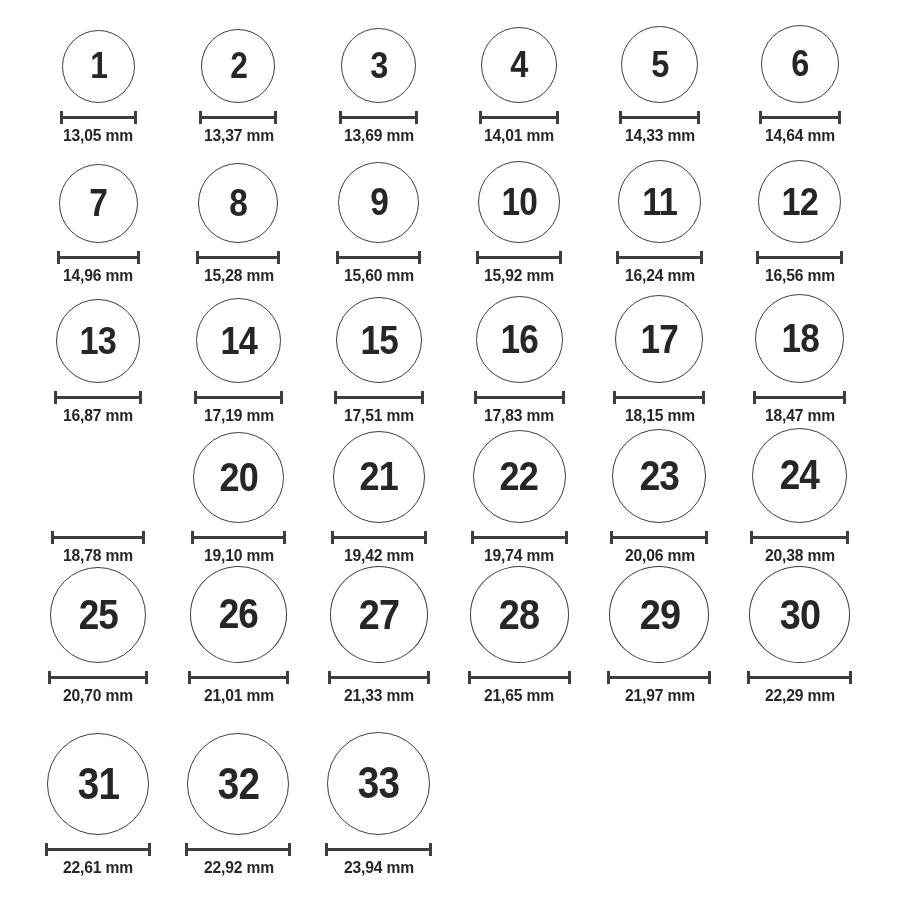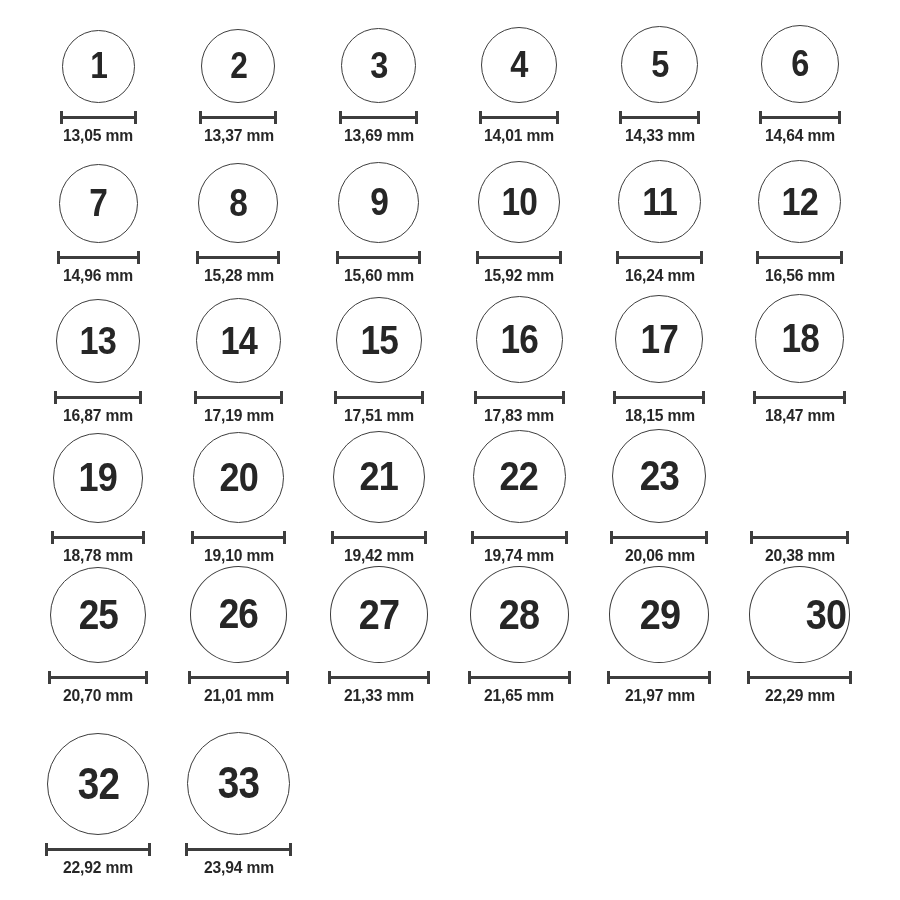--- a/index.html
+++ b/index.html
@@ -287,23 +287,20 @@
     </div>
     <div class="measure" style="width: 93px;">
       <span class="tick"></span>
       <span class="bar"></span>
       <span class="tick"></span>
     </div>
     <div class="label">18,47 mm</div>
   </div>
 
   <div class="cell">
-    <div class="circle" style="width: 90px; height: 90px;">
-      <span class="num" style="font-size: 41px;">19</span>
-    </div>
     <div class="measure" style="width: 94px;">
       <span class="tick"></span>
       <span class="bar"></span>
       <span class="tick"></span>
     </div>
     <div class="label">18,78 mm</div>
   </div>
 
   <div class="cell">
     <div class="circle" style="width: 91px; height: 91px;">
@@ -347,20 +344,23 @@
     </div>
     <div class="measure" style="width: 98px;">
       <span class="tick"></span>
       <span class="bar"></span>
       <span class="tick"></span>
     </div>
     <div class="label">20,06 mm</div>
   </div>
 
   <div class="cell">
+    <div class="circle" style="width: 95px; height: 95px;">
+      <span class="num" style="font-size: 42px;">24</span>
+    </div>
     <div class="measure" style="width: 99px;">
       <span class="tick"></span>
       <span class="bar"></span>
       <span class="tick"></span>
     </div>
     <div class="label">20,38 mm</div>
   </div>
 
   <div class="cell">
     <div class="circle" style="width: 96px; height: 96px;">
@@ -416,31 +416,42 @@
     </div>
     <div class="measure" style="width: 104px;">
       <span class="tick"></span>
       <span class="bar"></span>
       <span class="tick"></span>
     </div>
     <div class="label">21,97 mm</div>
   </div>
 
   <div class="cell">
-    <div class="circle" style="width: 101px; height: 101px; justify-content: flex-end;">
+    <div class="circle" style="width: 101px; height: 101px;">
       <span class="num" style="font-size: 43px;">30</span>
     </div>
     <div class="measure" style="width: 105px;">
       <span class="tick"></span>
       <span class="bar"></span>
       <span class="tick"></span>
     </div>
     <div class="label">22,29 mm</div>
   </div>
 
+  <div class="cell">
+    <div class="circle" style="width: 102px; height: 102px;">
+      <span class="num" style="font-size: 44px;">31</span>
+    </div>
+    <div class="measure" style="width: 106px;">
+      <span class="tick"></span>
+      <span class="bar"></span>
+      <span class="tick"></span>
+    </div>
+    <div class="label">22,61 mm</div>
+  </div>
 
   <div class="cell">
     <div class="circle" style="width: 102px; height: 102px;">
       <span class="num" style="font-size: 44px;">32</span>
     </div>
     <div class="measure" style="width: 106px;">
       <span class="tick"></span>
       <span class="bar"></span>
       <span class="tick"></span>
     </div>

